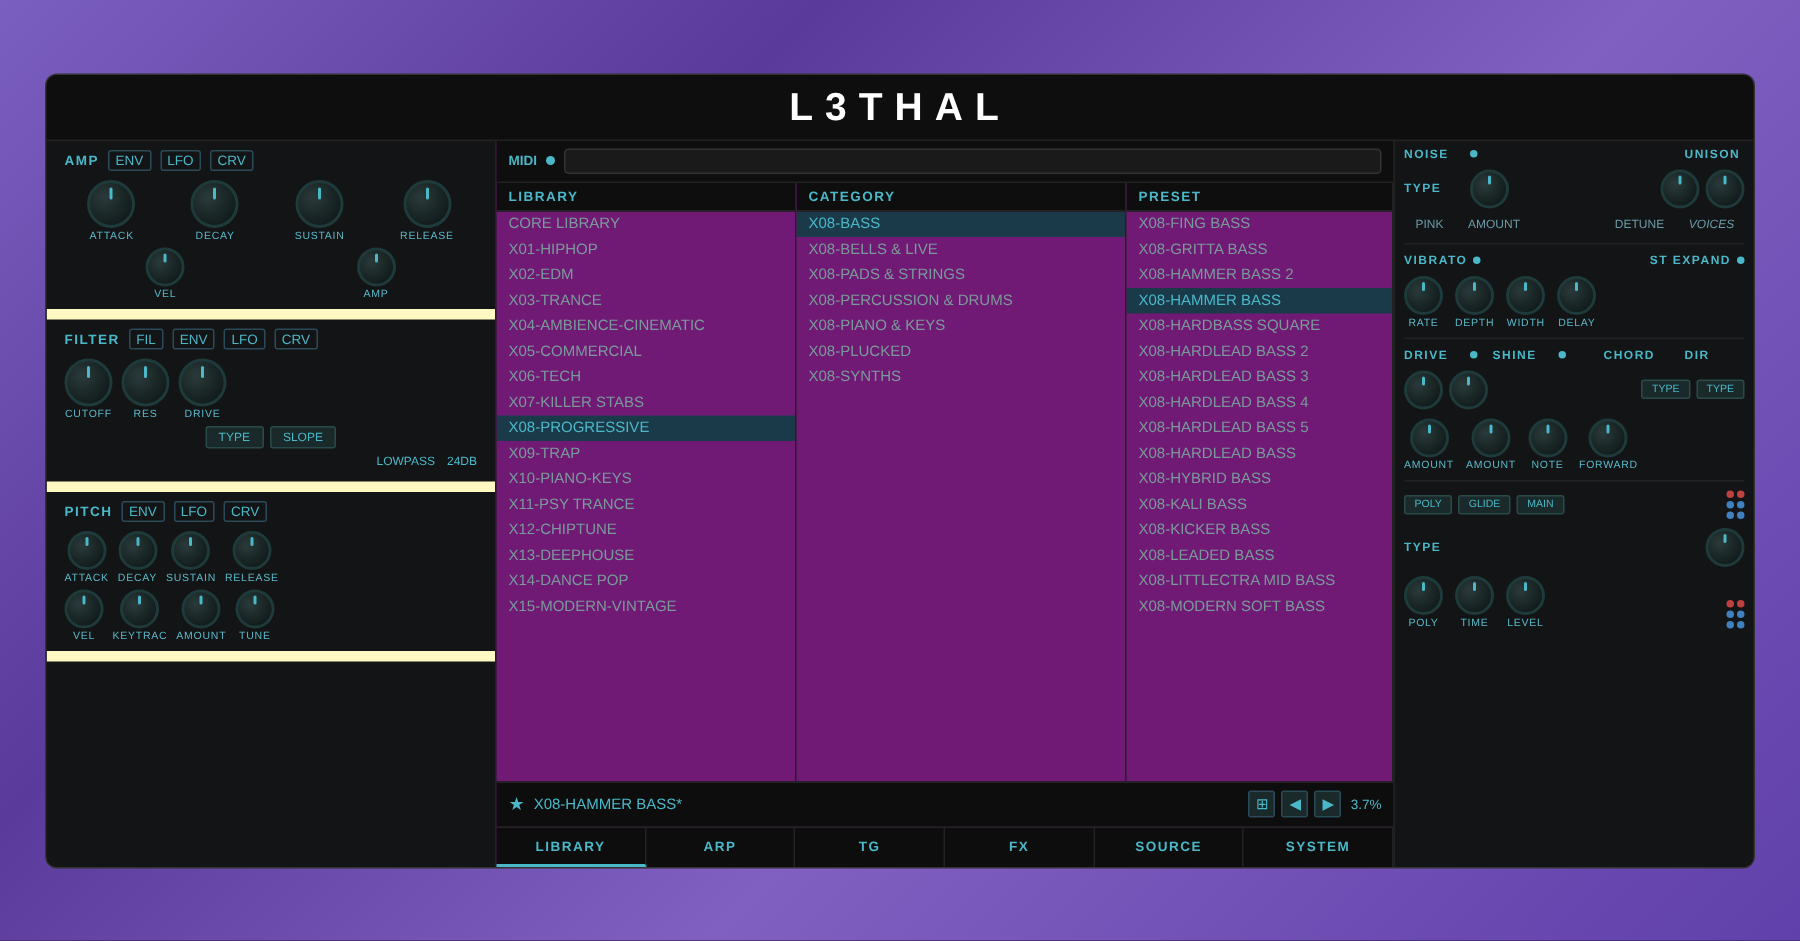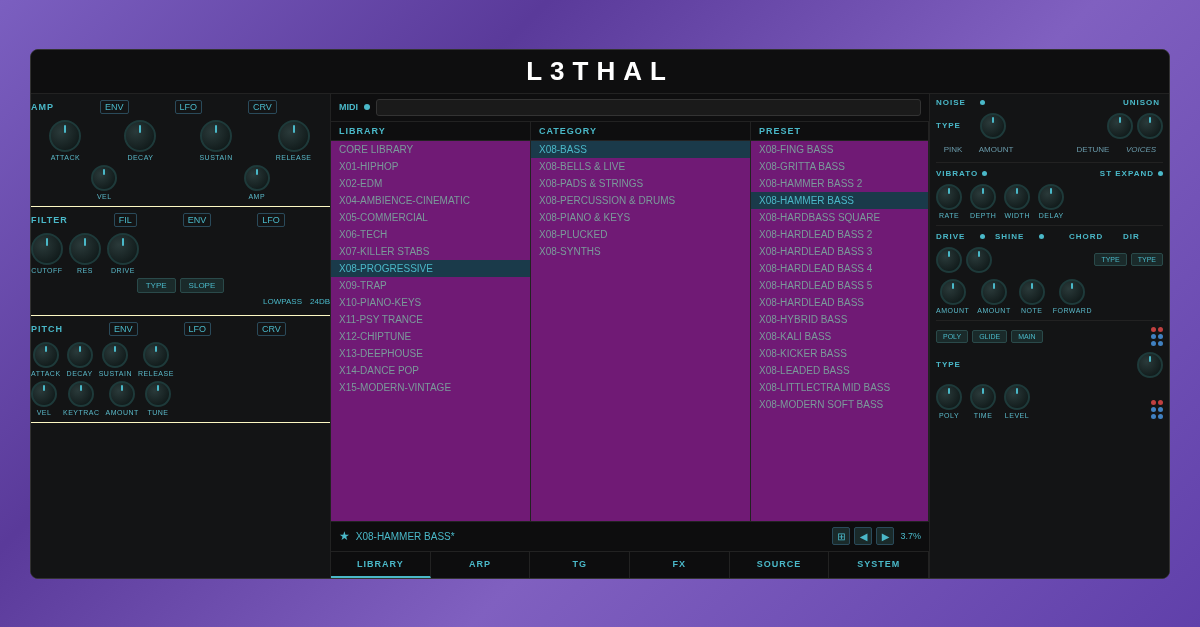--- a/index.html
+++ b/index.html
@@ -56,43 +56,42 @@
     
     .left-panel {
       width: 300px;
       background: #131415;
       border-right: 1px solid #222;
       display: flex;
       flex-direction: column;
       flex-shrink: 0;
     }
     .section {
-      border-bottom: 1px solid #fef9c3;
-      padding: 6px 0;
+      border-bottom: 7px solid #fef9c3;
+      padding: 6px 12px;
     }
     .section-header {
       display: flex;
       align-items: center;
       gap: 6px;
       margin-bottom: 6px;
     }
     .section-label {
       color: #4ab8c8;
       font-size: 9px;
       font-weight: bold;
       letter-spacing: 1px;
     }
     .section-tab {
       color: #4ab8c8;
       font-size: 9px;
       border: 1px solid #2a4a5a;
       border-radius: 2px;
       padding: 1px 4px;
       cursor: pointer;
-      margin-left: 40px;
     }
     .knob-row {
       display: flex;
       gap: 6px;
       align-items: flex-end;
       justify-content: flex-start;
     }
     .knob-wrap {
       display: flex;
       flex-direction: column;
@@ -514,20 +513,21 @@
           <input class="search-box" type="text" placeholder="" style="">
         </div>
 
         <div class="browser-area">
 
           <div class="browser-col col-library">
             <div class="col-header">LIBRARY</div>
             <div class="browser-item">CORE LIBRARY</div>
             <div class="browser-item">X01-HIPHOP</div>
             <div class="browser-item">X02-EDM</div>
+            <div class="browser-item">X03-TRANCE</div>
             <div class="browser-item">X04-AMBIENCE-CINEMATIC</div>
             <div class="browser-item">X05-COMMERCIAL</div>
             <div class="browser-item">X06-TECH</div>
             <div class="browser-item">X07-KILLER STABS</div>
             <div class="browser-item selected">X08-PROGRESSIVE</div>
             <div class="browser-item">X09-TRAP</div>
             <div class="browser-item">X10-PIANO-KEYS</div>
             <div class="browser-item">X11-PSY TRANCE</div>
             <div class="browser-item">X12-CHIPTUNE</div>
             <div class="browser-item">X13-DEEPHOUSE</div>

